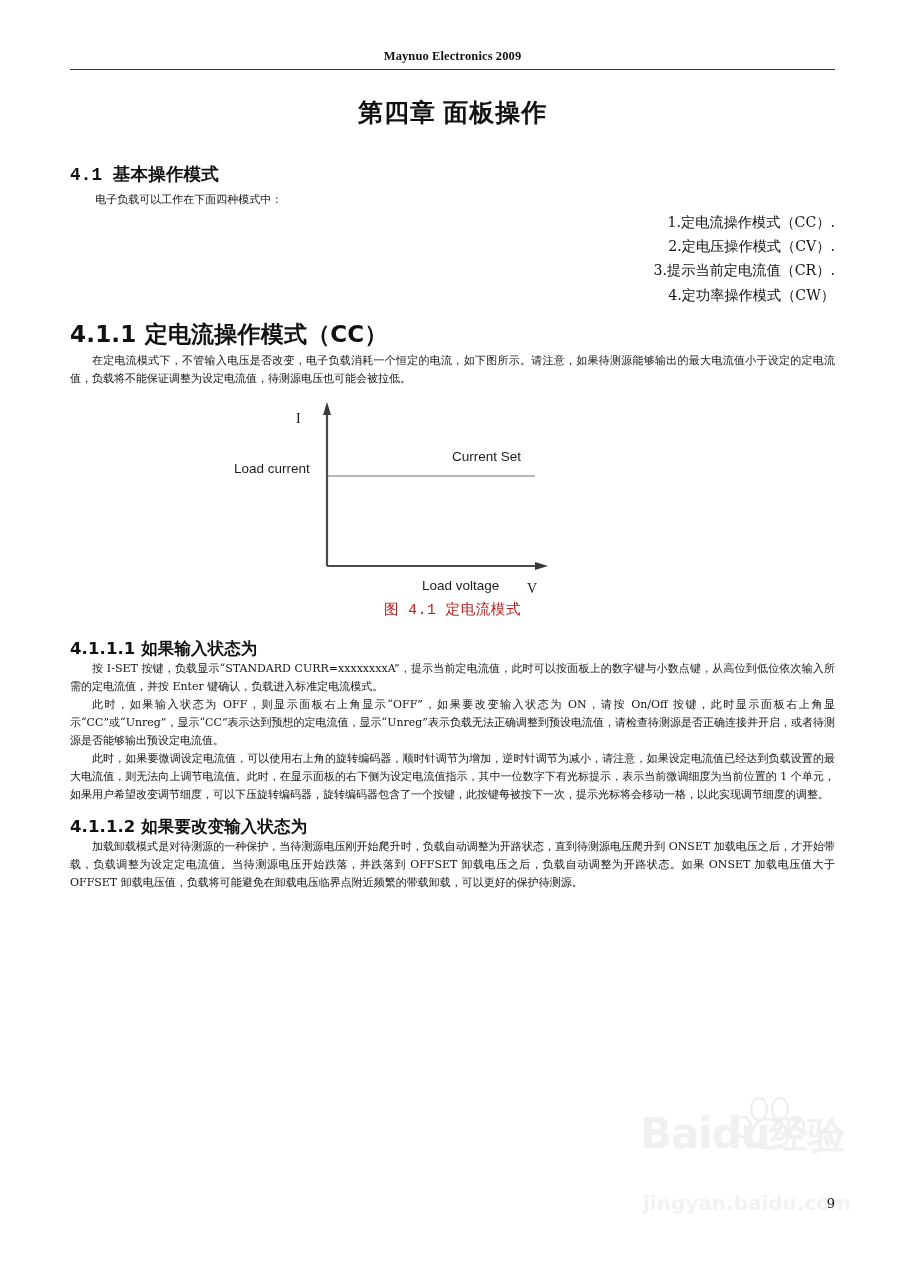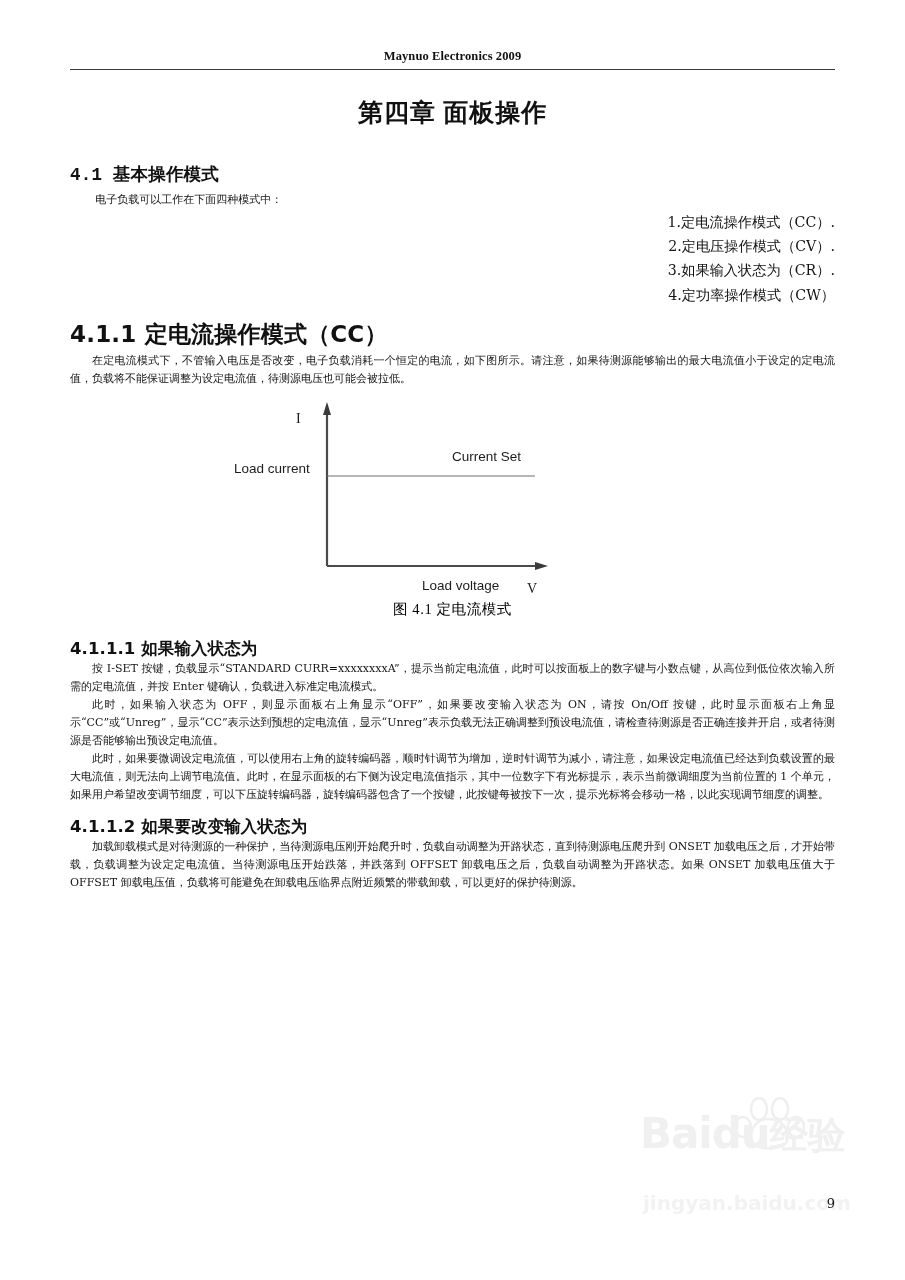--- a/index.html
+++ b/index.html
@@ -139,24 +139,24 @@
     position: absolute;
     left: 160px;
     top: 0;
   }
   .fig-caption {
     position: absolute;
     left: 0;
     top: 204px;
     width: 765px;
     text-align: center;
-    font-family: Liberation Serif, serif;
+    font-family: Liberation Mono, monospace;
     font-size: 14.5px;
     letter-spacing: 0.6px;
-    color: #000000;
+    color: #b91c1c;
   }
   .axis-label {
     font-family: "Liberation Sans", sans-serif;
     font-size: 13.5px;
     fill: #1c1c1c;
   }
   .axis-letter {
     font-family: "Liberation Serif", serif;
     font-size: 14px;
     fill: #1c1c1c;
@@ -235,21 +235,21 @@
     <p class="para lead">电子负载可以工作在下面四种模式中：</p>
 
     <ol class="modes">
       <li>
         <span class="num">1.</span><span>定电流操作模式（CC）.</span>
       </li>
       <li>
         <span class="num">2.</span><span>定电压操作模式（CV）.</span>
       </li>
       <li>
-        <span class="num">3.</span><span>如果输入状态为（CR）.</span>
+        <span class="num">3.</span><span>提示当前定电流值（CR）.</span>
       </li>
       <li>
         <span class="num">4.</span><span>定功率操作模式（CW）</span>
       </li>
     </ol>
 
     <h3 class="sec">4.1.1 定电流操作模式（CC）</h3>
     <p class="para">在定电流模式下，不管输入电压是否改变，电子负载消耗一个恒定的电流，如下图所示。请注意，如果待测源能够输出的最大电流值小于设定的定电流值，负载将不能保证调整为设定电流值，待测源电压也可能会被拉低。</p>
 
     <div class="figure">

